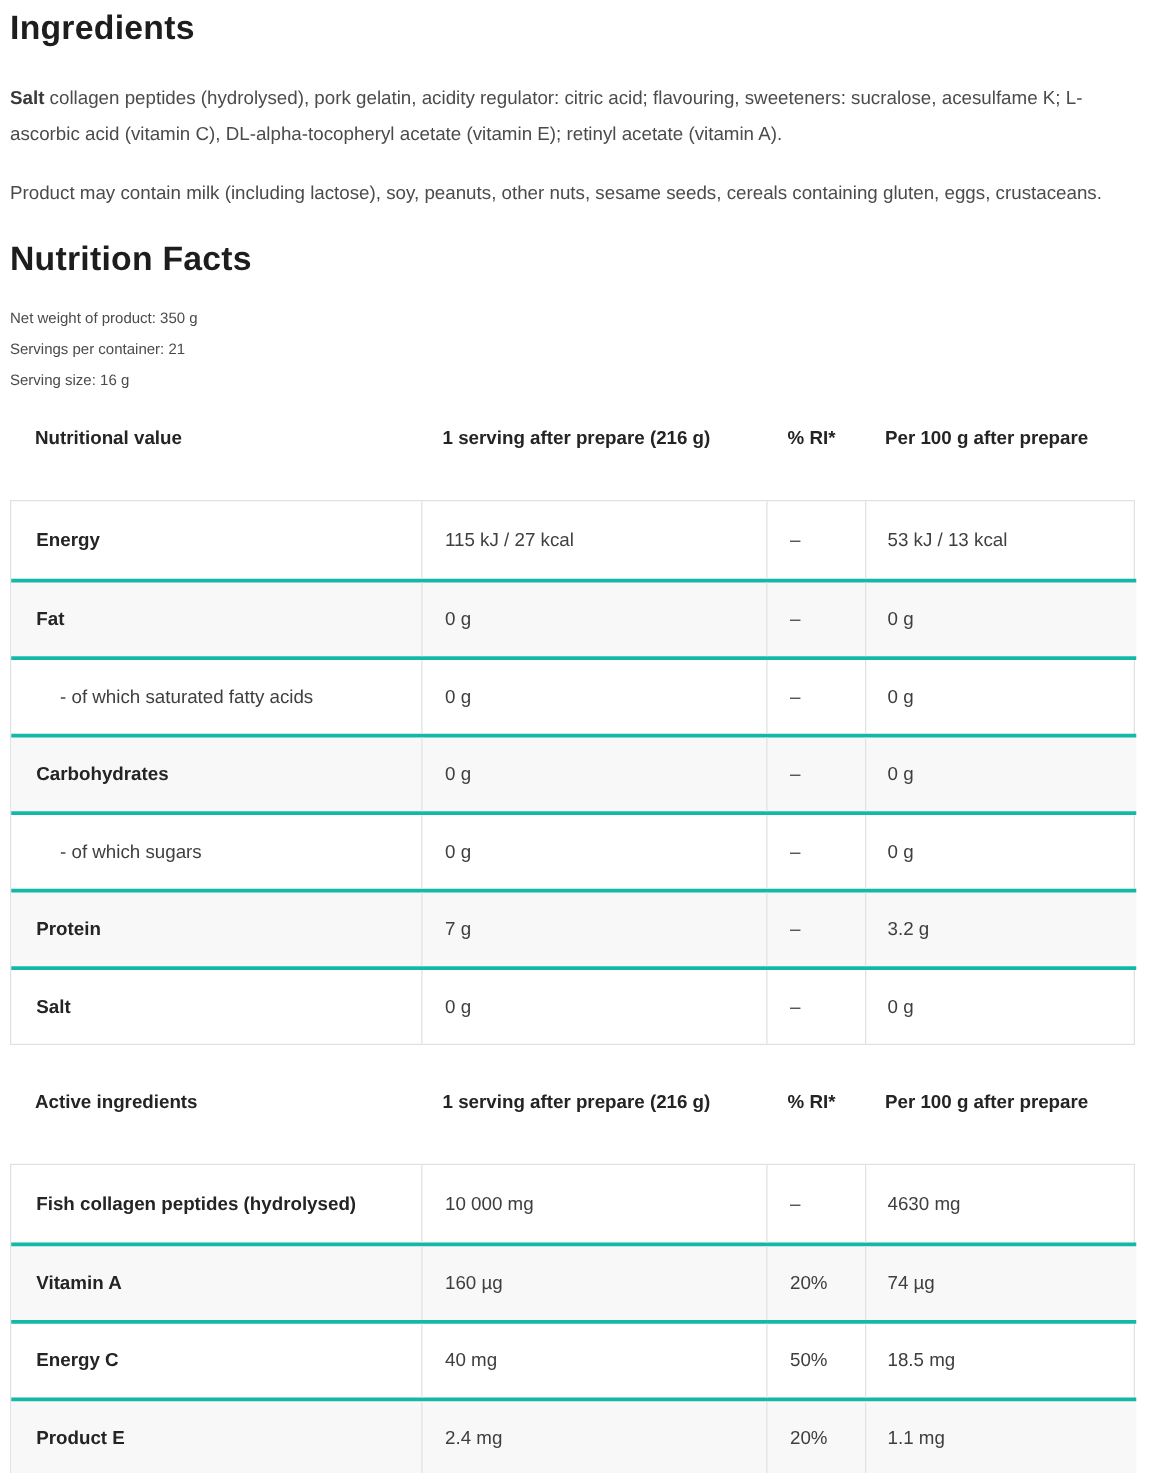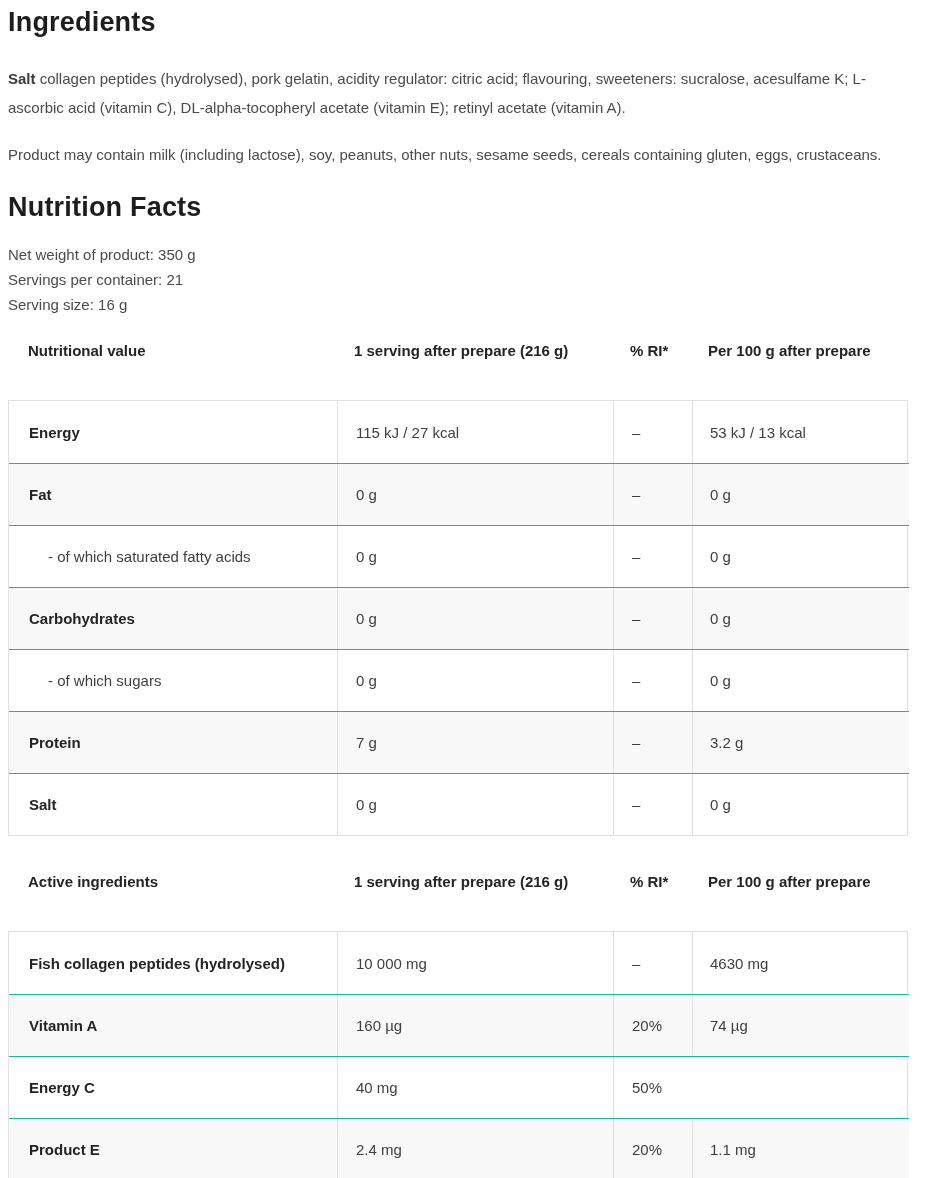--- a/index.html
+++ b/index.html
@@ -32,21 +32,21 @@
     margin: 0;
     max-width: 905px;
   }
   #ingredients-paragraph { margin-top: 25px; }
   #allergen-paragraph { margin-top: 18px; }
   .bold-lead { font-weight: 700; color: #3a3a3a; }
 
   
   .meta-block { margin-top: 23px; }
   .meta-line {
-    font-size: 15px;
+    font-size: 12px;
     line-height: 15px;
     color: #4b4b4b;
     margin: 0 0 10px 0;
   }
 
   
   .grid-row {
     display: grid;
     grid-template-columns: 328px 276px 79px 217px;
     width: 900px;
@@ -62,21 +62,21 @@
     line-height: 18px;
   }
   .thead2 { margin-top: 37px; }
 
   .data-table {
     width: 900px;
     border: 1px solid #e1e1e1;
     margin-top: 40px;
   }
   .data-table .grid-row { height: 62px; }
-  .data-table .grid-row + .grid-row { border-top: 1px solid #14b8a6; }
+  .data-table .grid-row + .grid-row { border-top: 3px solid #14b8a6; }
   .data-table .grid-row.stripe { background: #f8f8f8; }
 
   .cell {
     display: flex;
     align-items: center;
     font-size: 15px;
     color: #3f3f3f;
     overflow: hidden;
   }
   .c1 { padding-left: 20px; }
@@ -182,20 +182,21 @@
     <div class="grid-row stripe">
       <div class="cell c1 label">Vitamin A</div>
       <div class="cell c2">160 µg</div>
       <div class="cell c3">20%</div>
       <div class="cell c4">74 µg</div>
     </div>
     <div class="grid-row">
       <div class="cell c1 label">Energy C</div>
       <div class="cell c2">40 mg</div>
       <div class="cell c3">50%</div>
+      <div class="cell c4">18.5 mg</div>
     </div>
     <div class="grid-row stripe">
       <div class="cell c1 label">Product E</div>
       <div class="cell c2">2.4 mg</div>
       <div class="cell c3">20%</div>
       <div class="cell c4">1.1 mg</div>
     </div>
   </div>
 
   <p class="footnote">*RI – Reference intakes</p>

